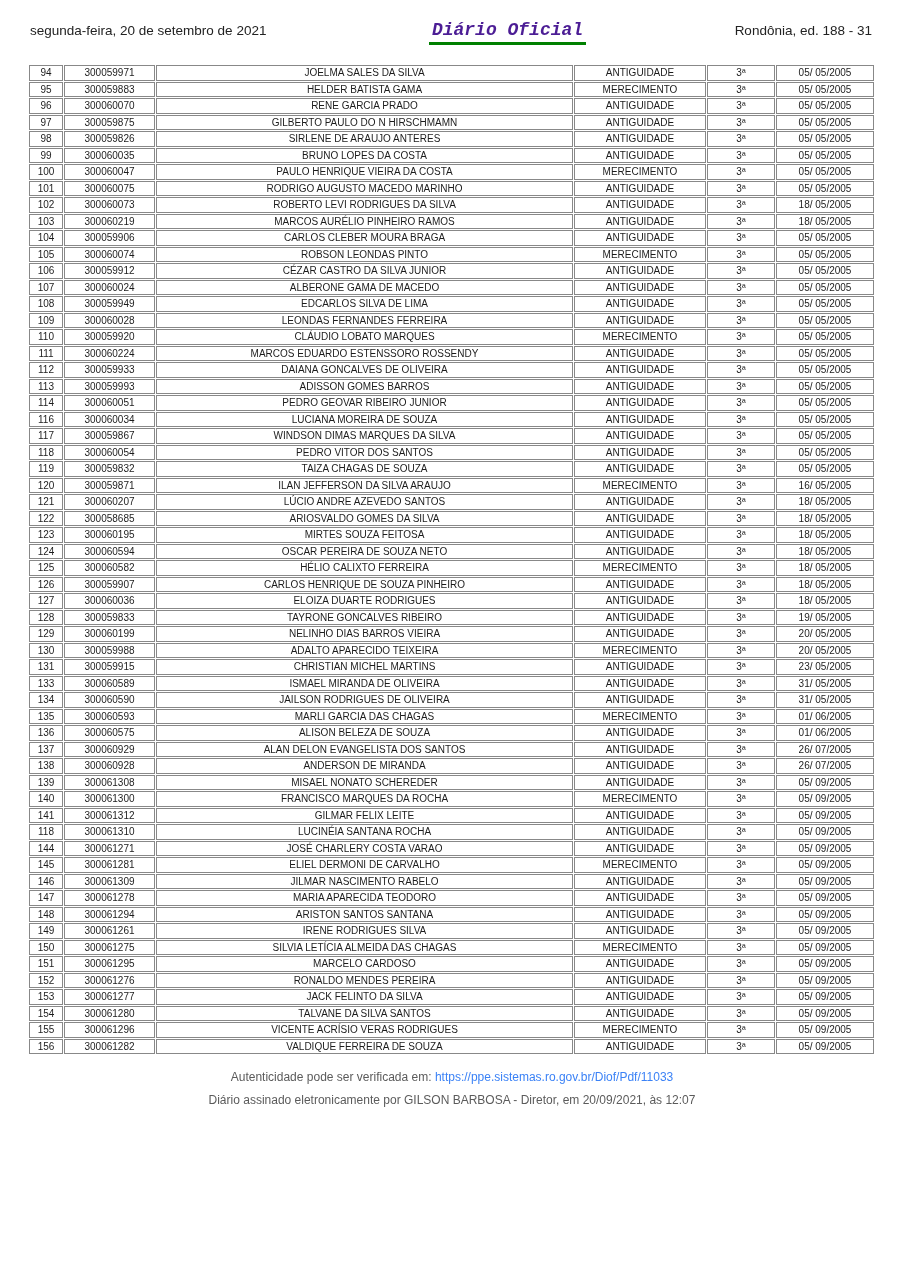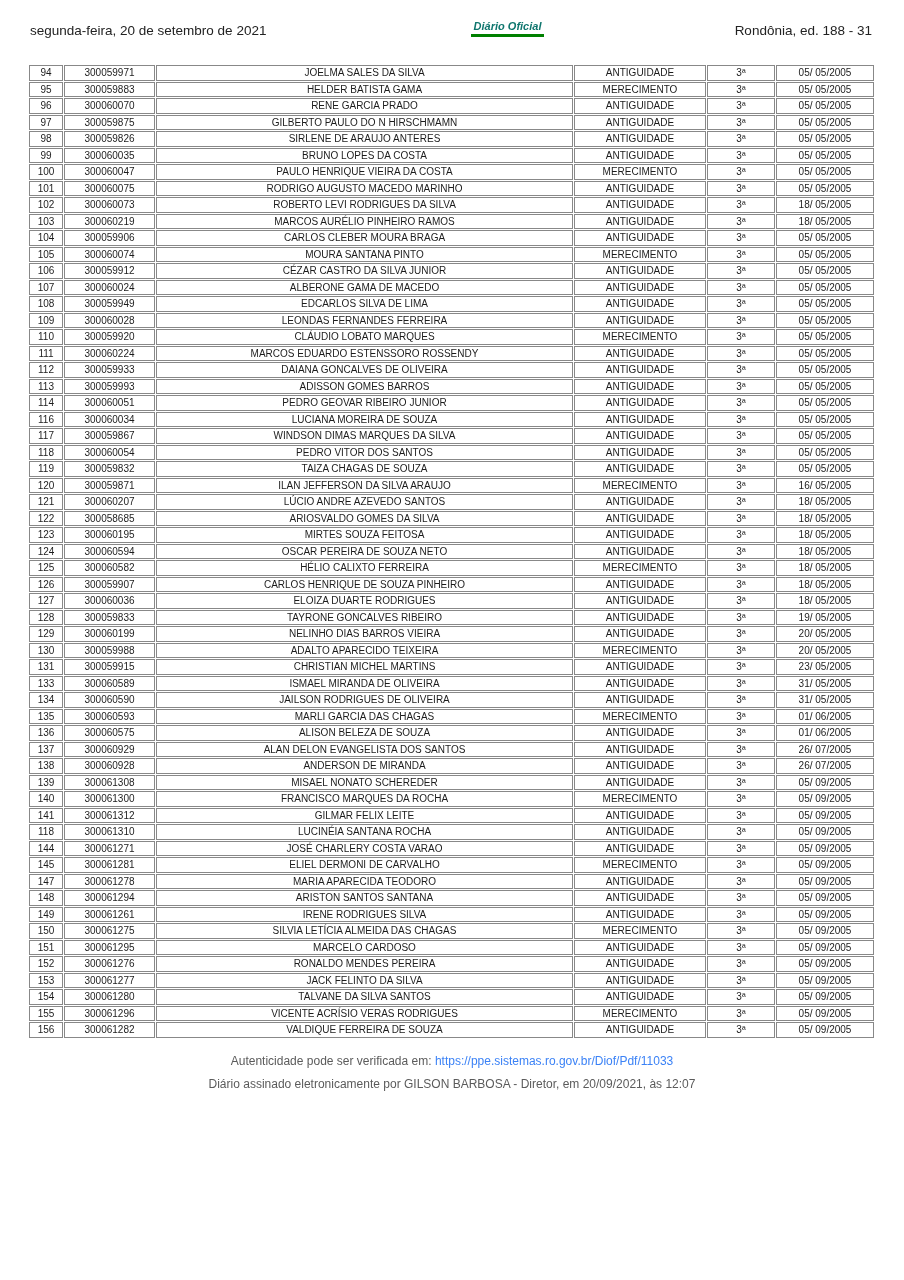--- a/index.html
+++ b/index.html
@@ -20,25 +20,25 @@
     padding: 20px 32px 0 30px;
     height: 58px;
   }
   .header-date, .header-edition {
     font-size: 13.5px;
     color: #222222;
     white-space: nowrap;
     padding-top: 3px;
   }
   .journal-title {
-    font-family: Liberation Sans, sans-serif;
+    font-family: Liberation Mono, monospace;
     font-style: italic;
     font-weight: bold;
-    font-size: 11px;
-    color: #0f766e;
+    font-size: 18px;
+    color: #4c1d95;
     border-bottom: 3.5px solid #008000;
     padding: 0 3px 2px 3px;
     margin-left: 14px; 
   }
 
   
   .table-wrap { padding: 6px 0 0 28px; }
   table.promotions {
     border-collapse: separate;
     border-spacing: 1px 1px;
@@ -180,21 +180,21 @@
             <td>104</td>
             <td>300059906</td>
             <td>CARLOS CLEBER MOURA BRAGA</td>
             <td>ANTIGUIDADE</td>
             <td>3ª</td>
             <td>05/ 05/2005</td>
           </tr>
           <tr>
             <td>105</td>
             <td>300060074</td>
-            <td>MOURA SANTANA PINTO</td>
+            <td>ROBSON LEONDAS PINTO</td>
             <td>MERECIMENTO</td>
             <td>3ª</td>
             <td>05/ 05/2005</td>
           </tr>
           <tr>
             <td>106</td>
             <td>300059912</td>
             <td>CÉZAR CASTRO DA SILVA JUNIOR</td>
             <td>ANTIGUIDADE</td>
             <td>3ª</td>
@@ -478,20 +478,28 @@
             <td>JOSÉ CHARLERY COSTA VARAO</td>
             <td>ANTIGUIDADE</td>
             <td>3ª</td>
             <td>05/ 09/2005</td>
           </tr>
           <tr>
             <td>145</td>
             <td>300061281</td>
             <td>ELIEL DERMONI DE CARVALHO</td>
             <td>MERECIMENTO</td>
+            <td>3ª</td>
+            <td>05/ 09/2005</td>
+          </tr>
+          <tr>
+            <td>146</td>
+            <td>300061309</td>
+            <td>JILMAR NASCIMENTO RABELO</td>
+            <td>ANTIGUIDADE</td>
             <td>3ª</td>
             <td>05/ 09/2005</td>
           </tr>
           <tr>
             <td>147</td>
             <td>300061278</td>
             <td>MARIA APARECIDA TEODORO</td>
             <td>ANTIGUIDADE</td>
             <td>3ª</td>
             <td>05/ 09/2005</td>

